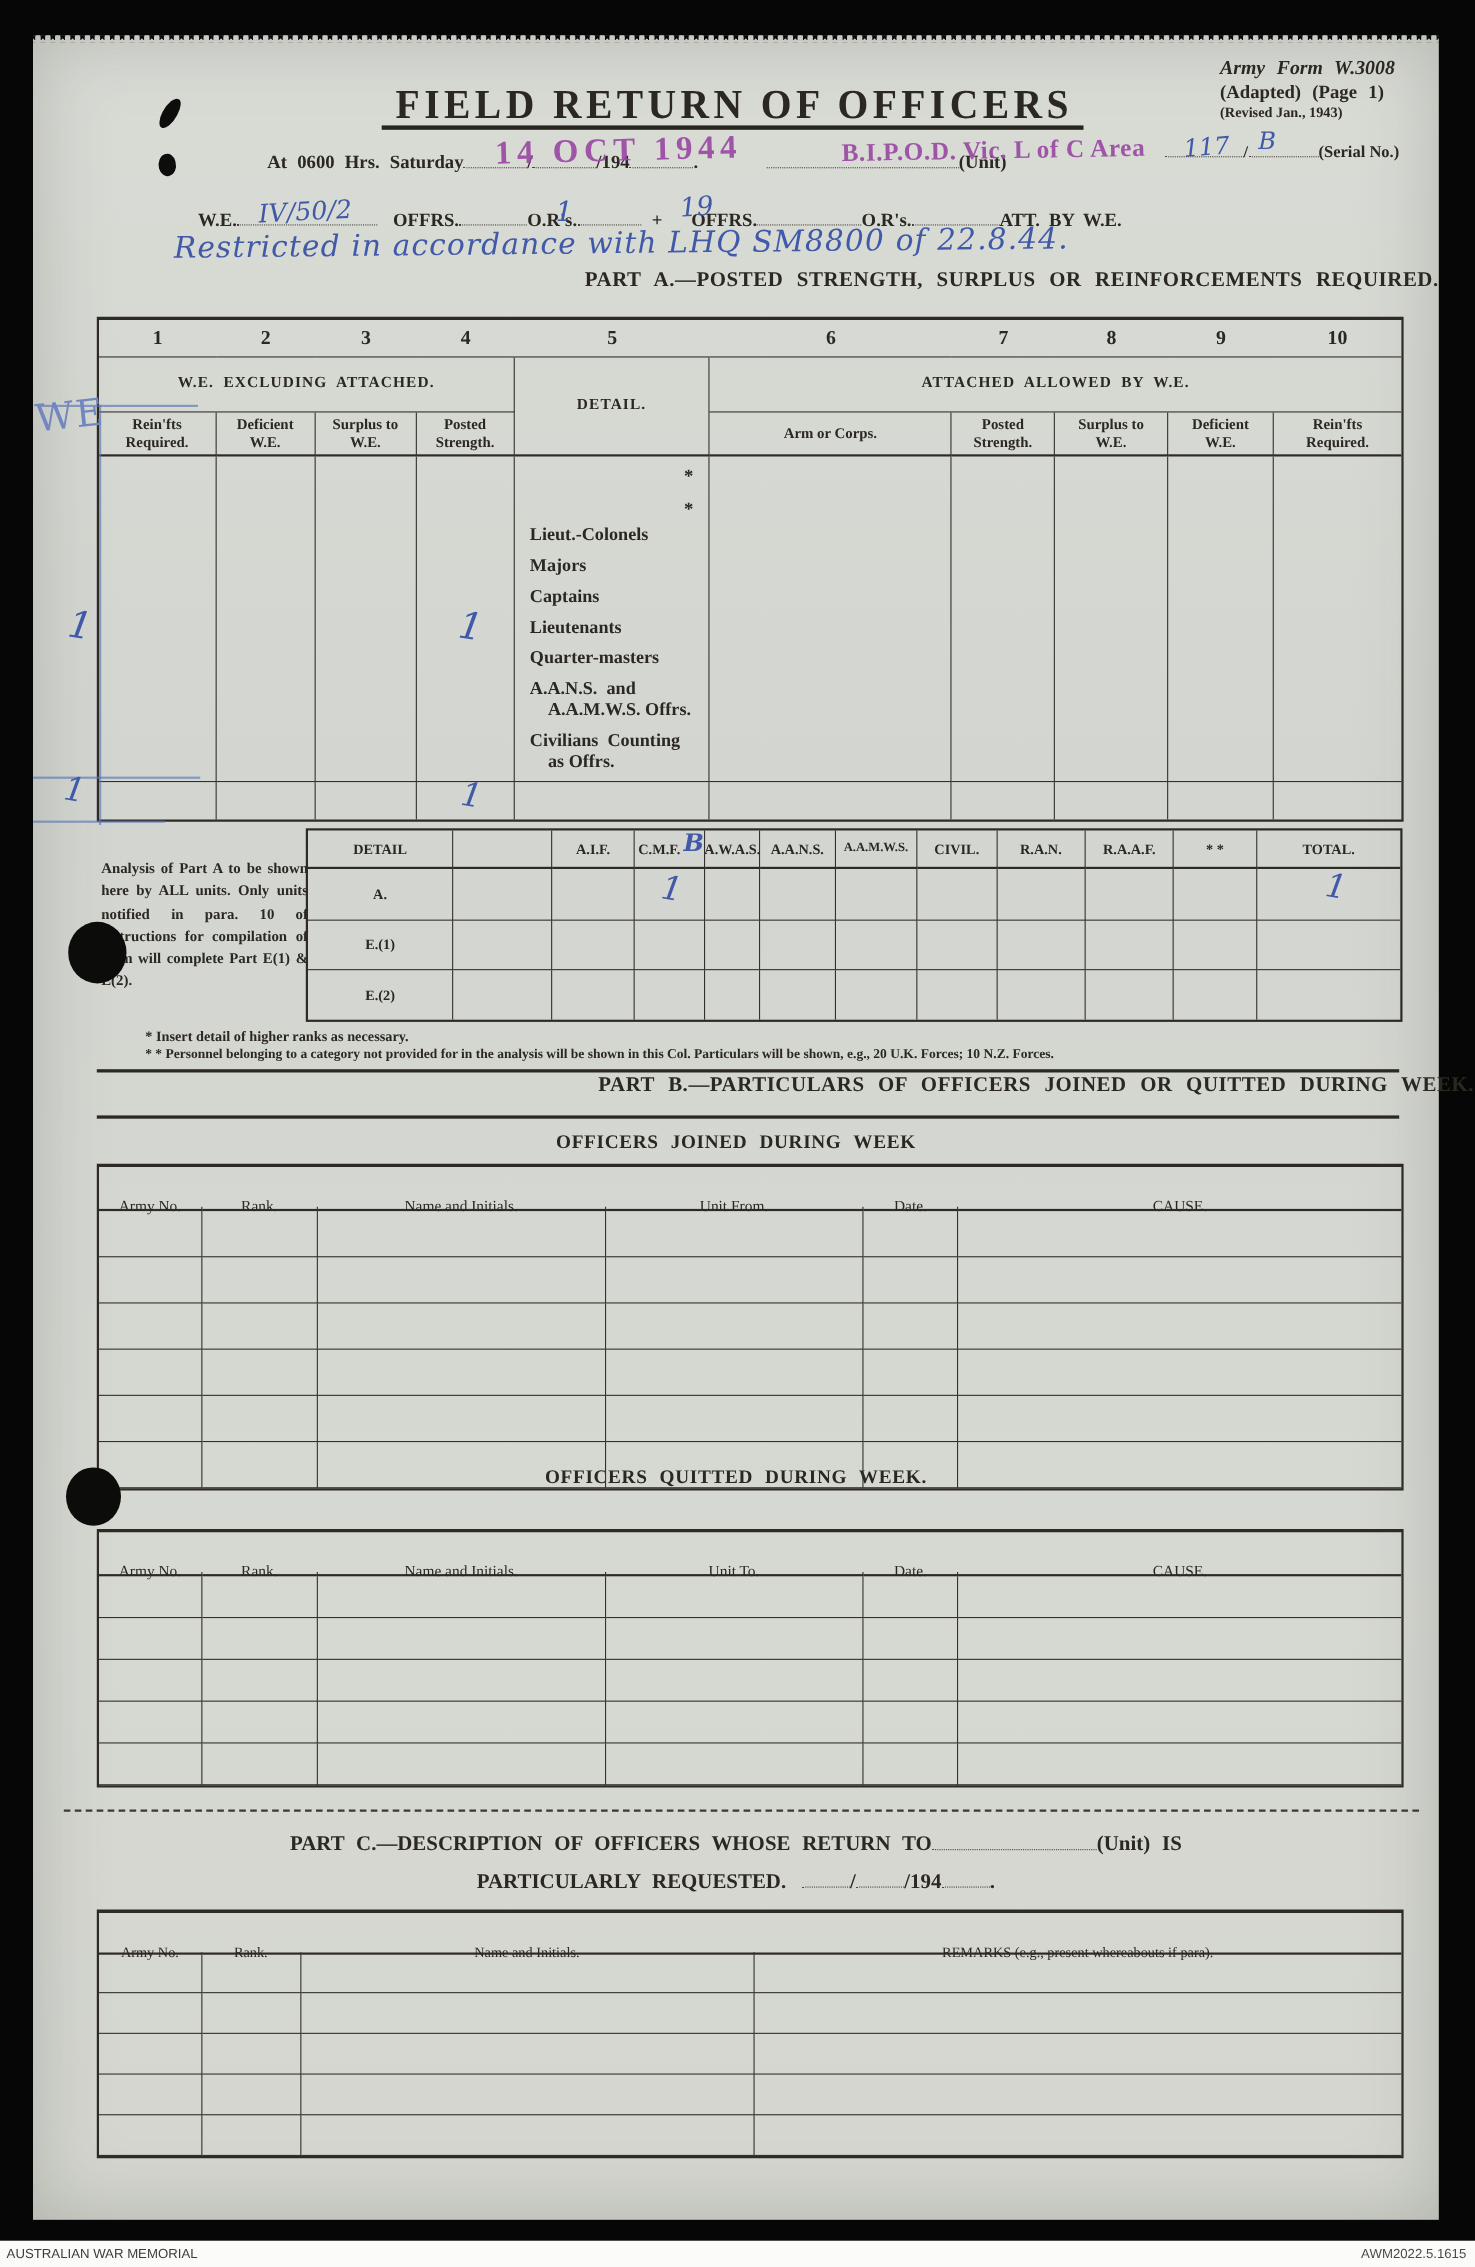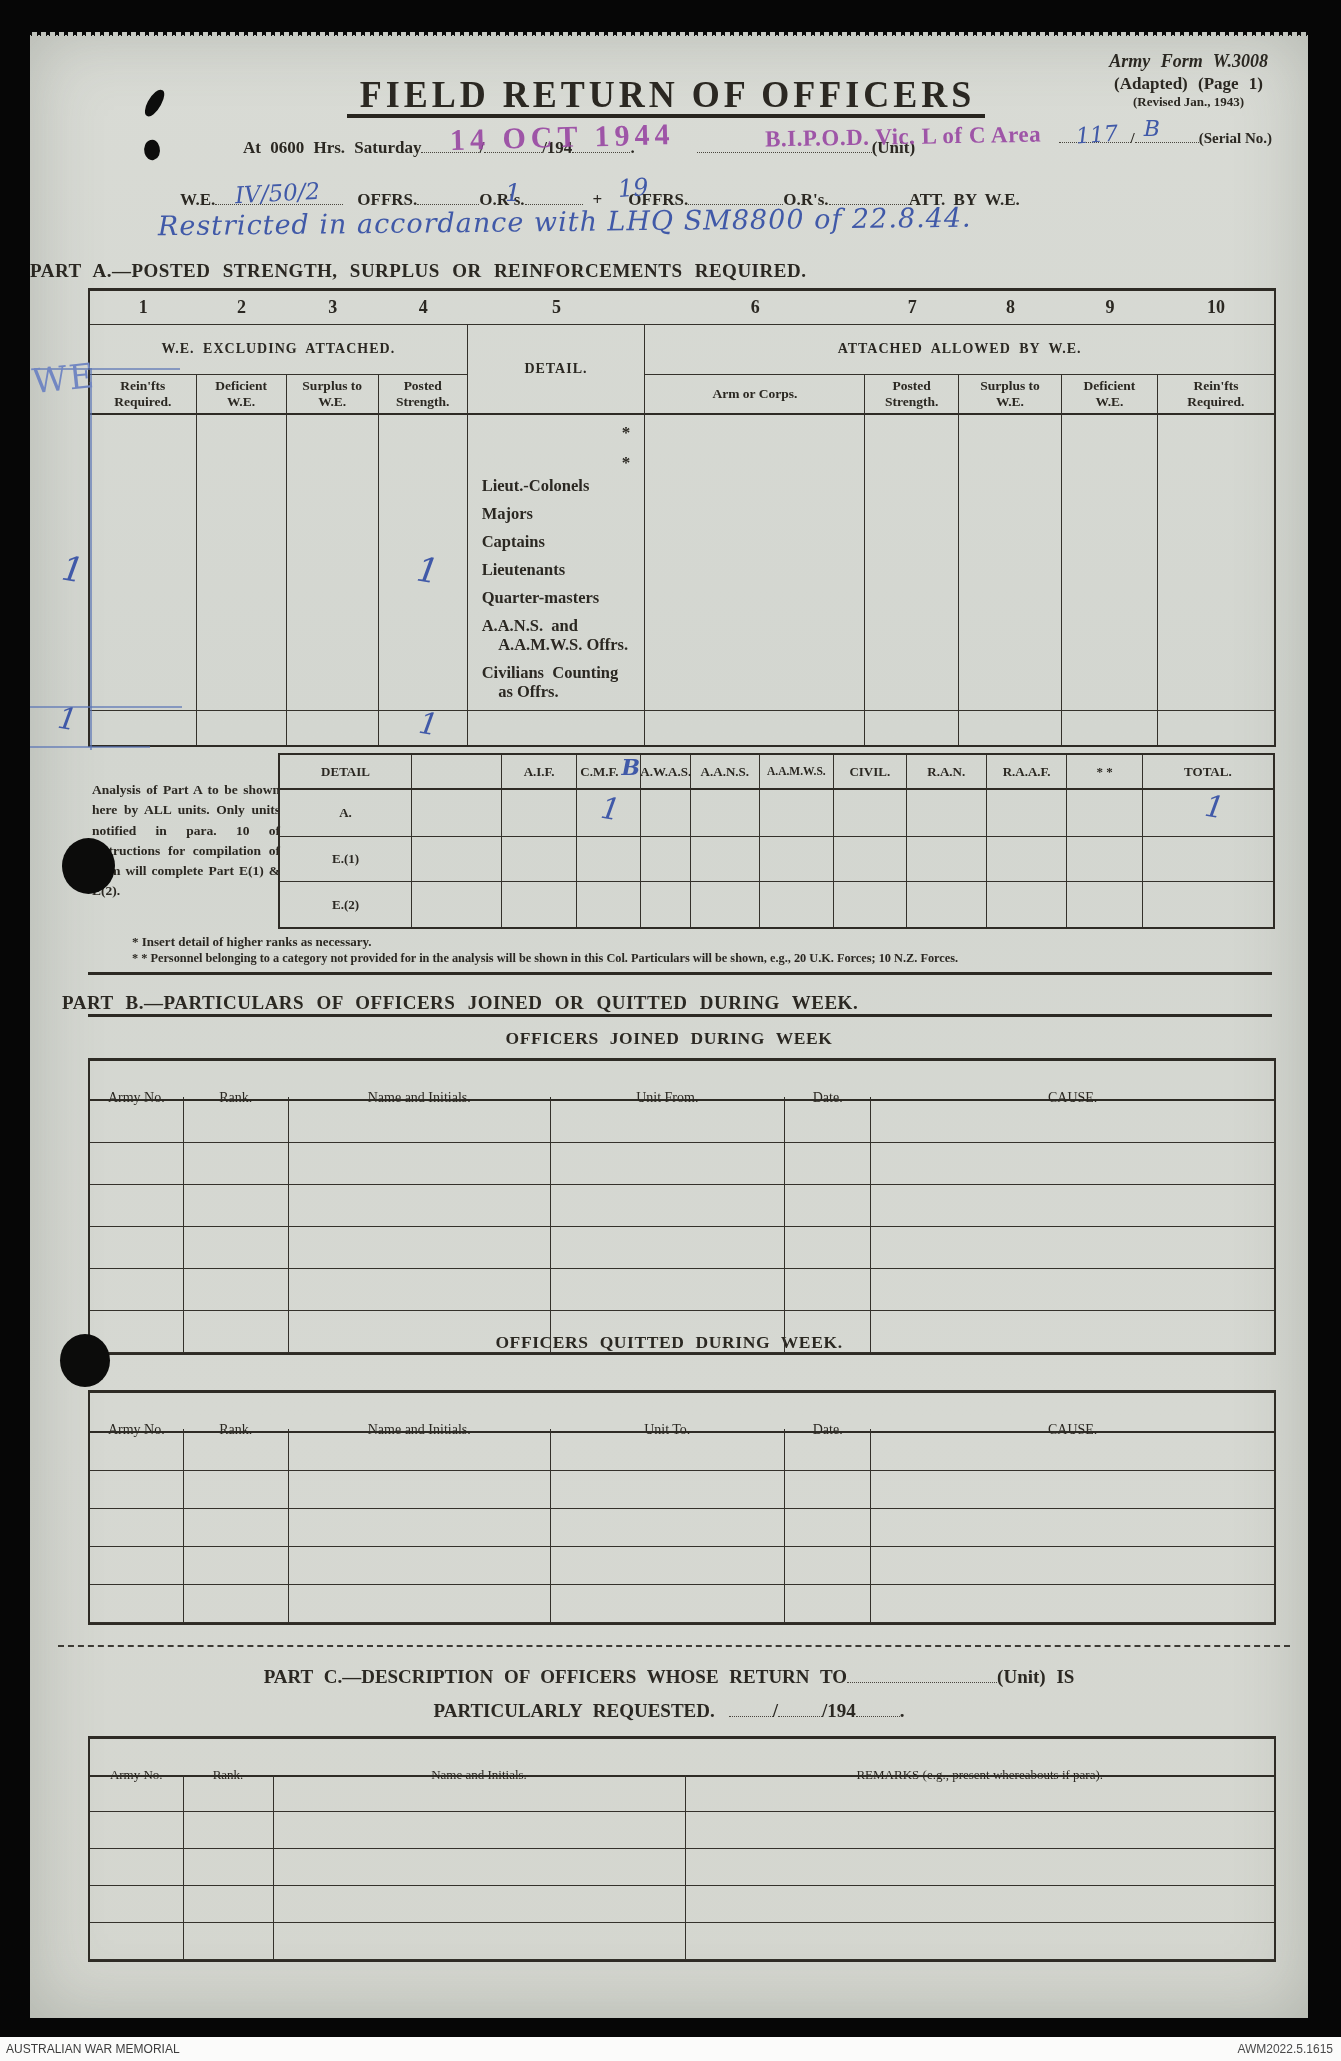--- a/index.html
+++ b/index.html
@@ -9,21 +9,21 @@
          background:linear-gradient(180deg,#d9dbd5 0%,#d3d6d0 35%,#d6d8d2 70%,#d4d6cf 100%);
          box-shadow:inset 0 0 70px rgba(85,92,84,.28);}
   .tear-top{position:absolute;top:0;left:0;width:100%;height:7px;
     background:
       linear-gradient(135deg,#0a0a0a 3.5px,transparent 0) -2px 0/9px 7px repeat-x,
       linear-gradient(-135deg,#0a0a0a 3.5px,transparent 0) 2px 0/9px 7px repeat-x;}
   .tear-mark{position:absolute;background:#0d0d0c;border-radius:58% 42% 55% 45%;}
   .punch{position:absolute;background:#0c0c0b;border-radius:50%;z-index:30;}
 
   
-  .form-ref{position:absolute;right:40px;top:18px;text-align:center;line-height:1.25;}
+  .form-ref{position:absolute;right:40px;top:18px;line-height:1.25;}
   .form-ref .l1{font-style:italic;font-weight:bold;font-size:18px;word-spacing:6px;}
   .form-ref .l2{font-weight:bold;font-size:17px;word-spacing:6px;}
   .form-ref .l3{font-weight:bold;font-size:13px;}
   .serial-line{position:absolute;right:36px;top:96px;font-weight:bold;font-size:15px;white-space:nowrap;}
   .dots{display:inline-block;border-bottom:1.6px dotted #4a463e;height:14px;vertical-align:baseline;}
   .title{position:absolute;left:315px;top:42px;width:645px;text-align:center;
          font-weight:bold;font-size:36px;letter-spacing:4px;white-space:nowrap;
          transform:scaleY(1.04);}
   .title-rule{position:absolute;left:317px;top:82px;width:638px;height:4px;background:#28251f;}
 
@@ -42,22 +42,22 @@
   .hand-we-val{left:205px;top:148px;font-size:23px;transform:rotate(-3deg);}
   .hand-offrs{left:475px;top:146px;font-size:25px;}
   .hand-ors{left:588px;top:142px;font-size:24px;transform:rotate(-4deg);}
   .hand-restricted{left:128px;top:174px;font-size:27px;white-space:nowrap;transform:rotate(-.6deg);
                    letter-spacing:1px;}
   .hand-we-margin{left:2px;top:326px;font-size:34px;color:#7287c2;font-style:normal;
                   letter-spacing:2px;transform:rotate(-6deg);}
   .hand-stroke{font-size:34px;transform:rotate(9deg);line-height:1;}
   .blue-line{position:absolute;background:#5b74b6;opacity:.65;z-index:4;}
 
-  .part-head{position:absolute;width:100%;text-align:left;font-weight:bold;
-             font-size:19px;word-spacing:7px;letter-spacing:.5px;white-space:nowrap;margin-top:16px;}
+  .part-head{position:absolute;width:100%;text-align:right;font-weight:bold;
+             font-size:19px;word-spacing:7px;letter-spacing:.5px;white-space:nowrap;}
 
   
   .grid{position:absolute;display:grid;border:2.6px solid #2e2b25;background:transparent;z-index:2;}
   .grid .c{border-right:1.6px solid #34312b;border-bottom:1.6px solid #34312b;
            display:flex;align-items:center;justify-content:center;text-align:center;
            position:relative;line-height:1.2;}
   .grid .c.last{border-right:none;}
   .row{display:contents;}
 
   

